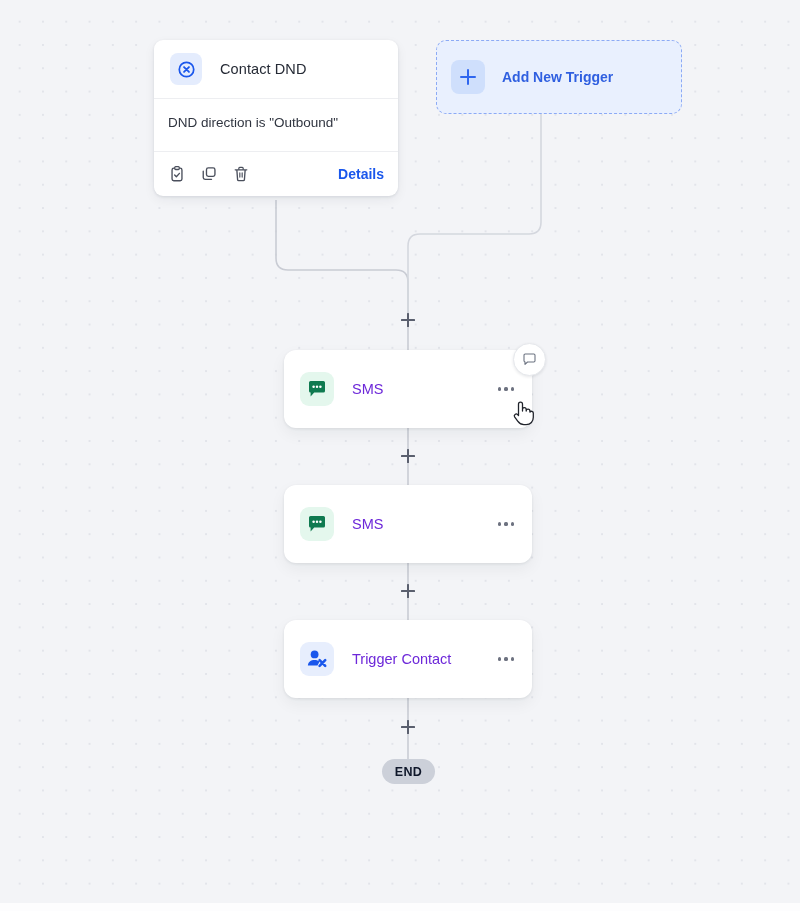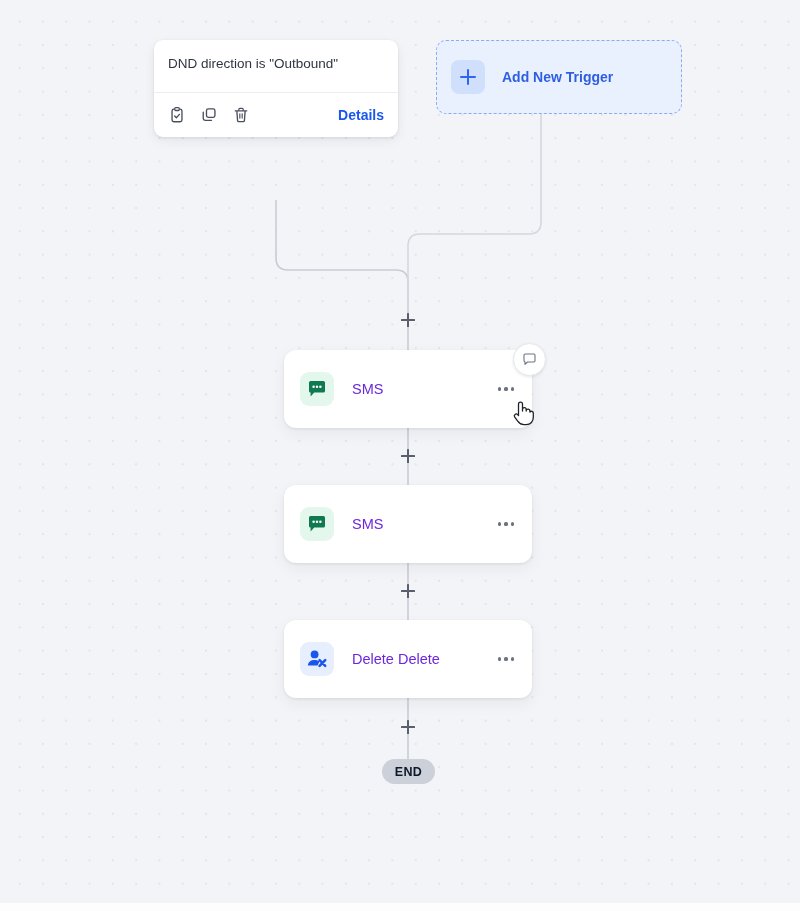--- a/index.html
+++ b/index.html
@@ -283,20 +283,29 @@
 
     <path class="wire-soft" d="M541,114 L541,222 Q541,234 529,234 L420,234 Q408,234 408,246 L408,312"></path>
 
     <path class="wire" d="M408,312 L408,350"></path>
     <path class="wire" d="M408,428 L408,485"></path>
     <path class="wire" d="M408,563 L408,620"></path>
     <path class="wire" d="M408,698 L408,759"></path>
   </svg>
 
   <div id="trigger-card">
+    <div id="trigger-head">
+      <span class="icon-tile blue">
+        <svg width="19" height="19" viewBox="0 0 20 20">
+          <circle cx="10" cy="10" r="7.6" fill="none" stroke="#1a57ec" stroke-width="1.8"></circle>
+          <path d="M7.4 7.4 L12.6 12.6 M12.6 7.4 L7.4 12.6" stroke="#1a57ec" stroke-width="1.9" stroke-linecap="round"></path>
+        </svg>
+      </span>
+      <span id="trigger-title">Contact DND</span>
+    </div>
 
     <div id="trigger-body">DND direction is "Outbound"</div>
 
     <div id="trigger-foot">
       <div class="foot-icons">
         <span class="foot-icon">
           <svg width="18" height="18" viewBox="0 0 20 20">
             <rect x="4.5" y="3.5" width="11" height="14" rx="2" fill="none" stroke="#4a4f5c" stroke-width="1.5"></rect>
             <rect x="7.5" y="1.8" width="5" height="3.2" rx="1" fill="#fff" stroke="#4a4f5c" stroke-width="1.4"></rect>
             <path d="M7.4 11.2 l1.9 1.9 l3.4 -3.8" fill="none" stroke="#4a4f5c" stroke-width="1.5" stroke-linecap="round" stroke-linejoin="round"></path>
@@ -378,21 +387,21 @@
   </div>
 
   <div class="node" style="left:284px; top:620px;">
     <span class="icon-tile blue2">
       <svg width="24" height="24" viewBox="0 0 24 24">
         <circle cx="9.6" cy="7.4" r="3.9" fill="#1a57ec"></circle>
         <path d="M2.9 18.6 c0 -3.7 3 -5.6 6.7 -5.6 c2 0 3.8 0.6 5 1.6 l-2.1 4 Z" fill="#1a57ec"></path>
         <path d="M14.6 13.2 L20.2 18.8 M20.2 13.2 L14.6 18.8" stroke="#1a57ec" stroke-width="2.6" stroke-linecap="round"></path>
       </svg>
     </span>
-    <span class="node-label">Delete Delete</span>
+    <span class="node-label">Trigger Contact</span>
     <span class="node-menu">
         <i></i>
         <i></i>
         <i></i>
       </span>
   </div>
 
   <div id="end-pill">END</div>
 
 </div>

